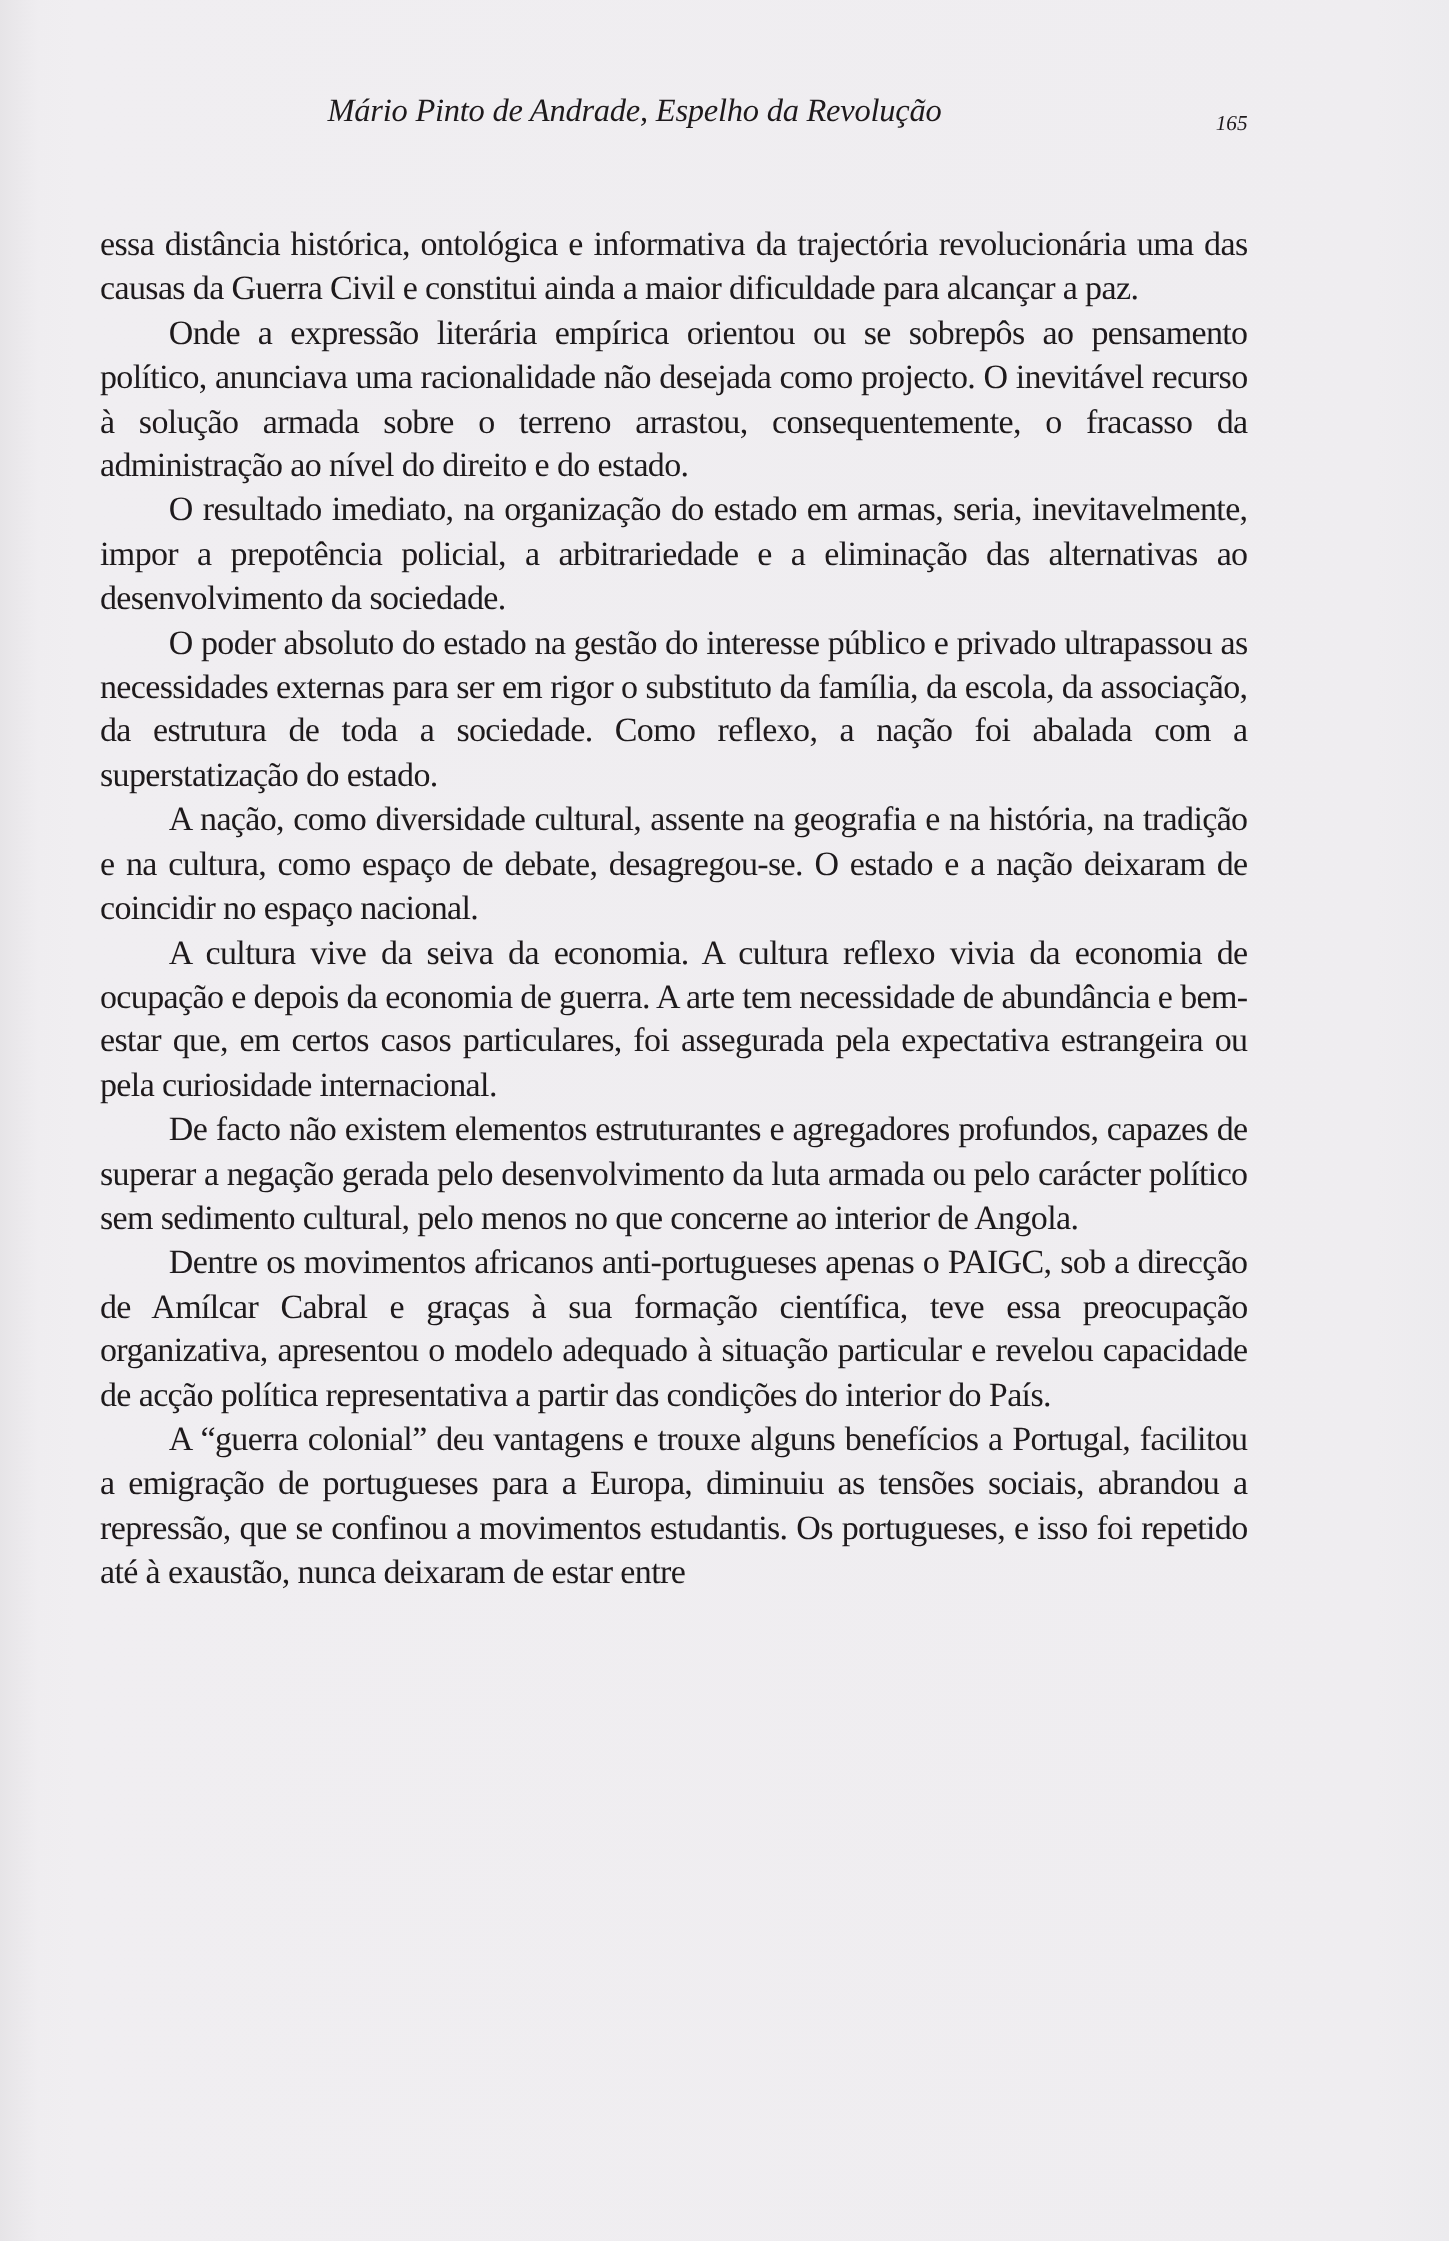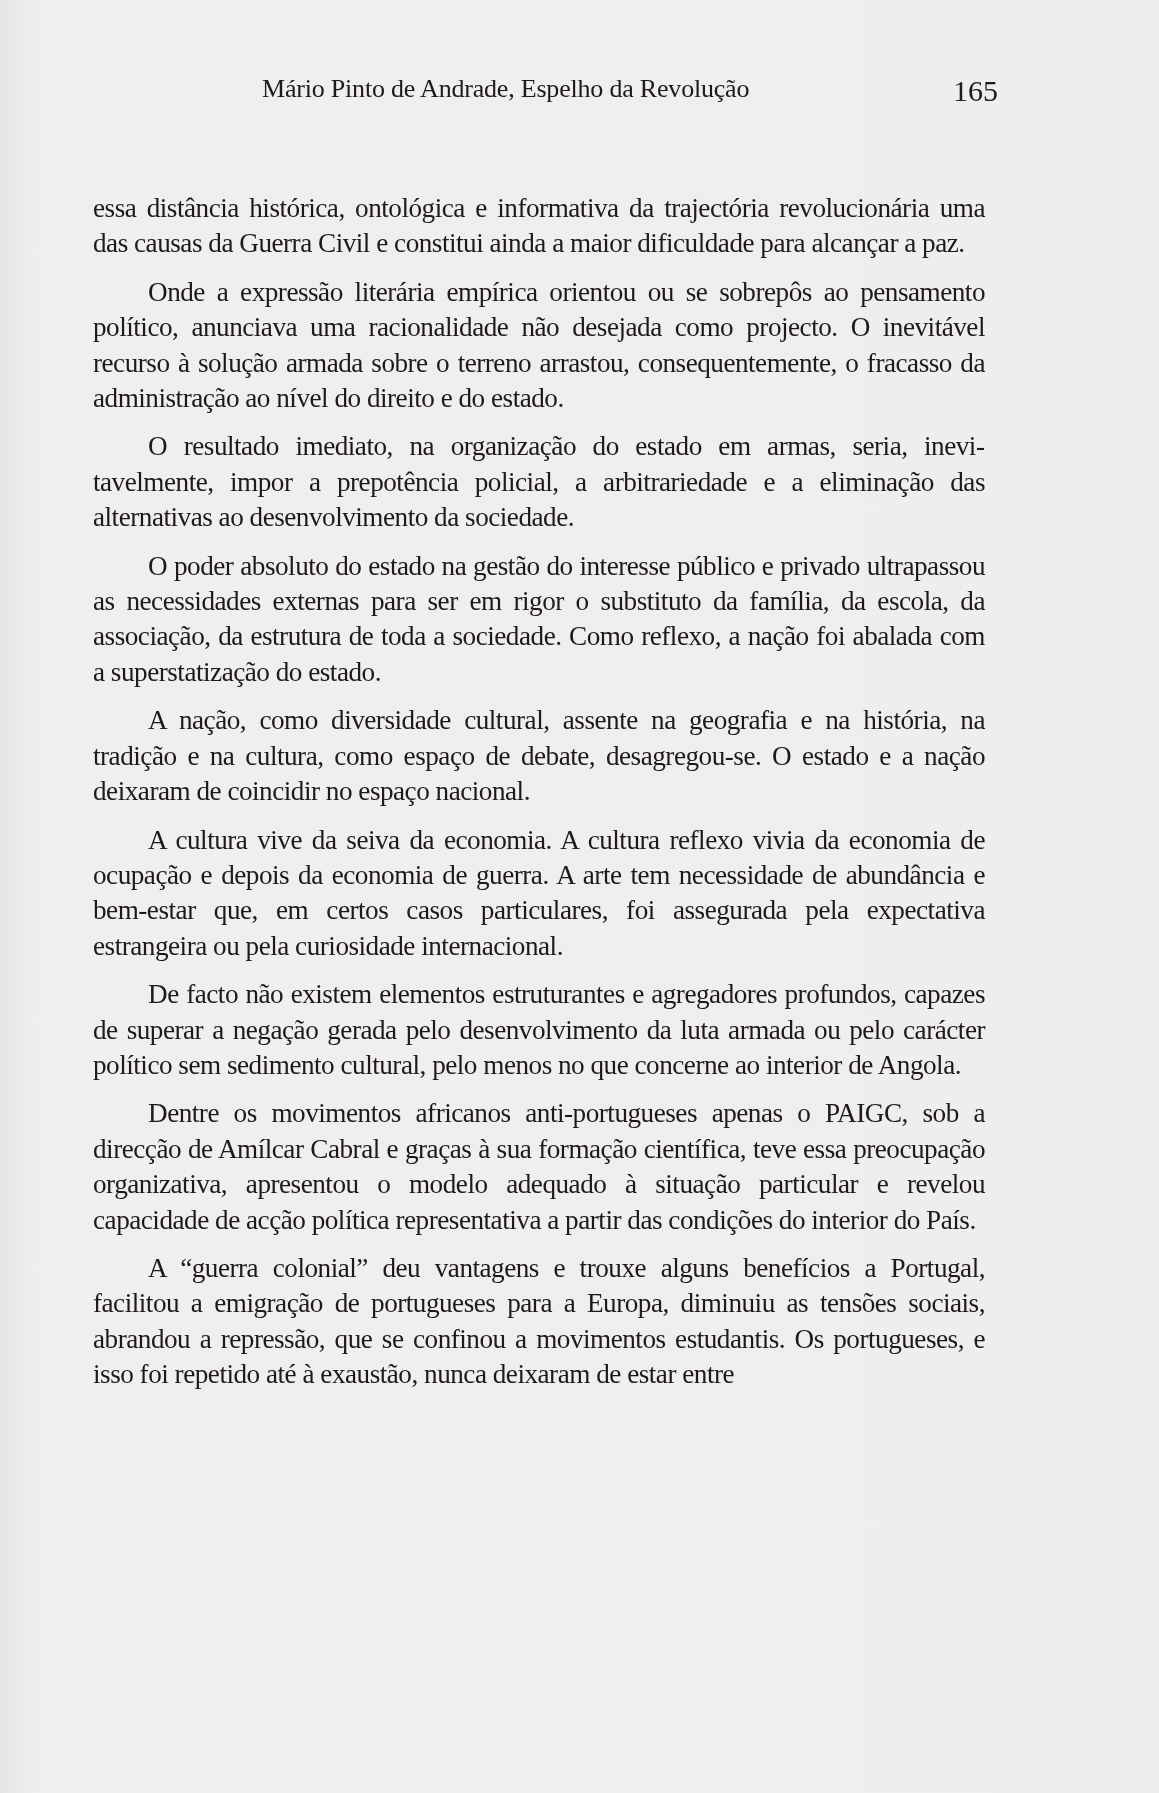--- a/index.html
+++ b/index.html
@@ -27,45 +27,47 @@
       position: absolute;
       left: 262px;
       top: 74px;
       width: 736px;
       height: 40px;
     }
     .running-title {
       position: absolute;
       left: 0;
       top: 0;
+      font-style: italic;
       font-size: 26px;
       letter-spacing: -0.2px;
       white-space: nowrap;
     }
     .page-number {
       position: absolute;
       right: 0;
-      top: 0;
-      font-size: 30px;
+      top: 15px;
+      font-size: 17px;
       white-space: nowrap;
+      font-style: italic;
     }
     .body-text {
       position: absolute;
       left: 80px;
       top: 178px;
       width: 918px;
       font-size: 27.2px;
       line-height: 35.4px;
       text-align: justify;
       letter-spacing: -0.5px;
       word-spacing: 0px;
       hyphens: manual;
     }
     .body-text p {
-      margin: 13px;
+      margin: 0;
       padding: 0;
     }
     .body-text p.indent {
       text-indent: 55px;
     }
   </style>
 </head>
 <body>
 
 <div class="page">

